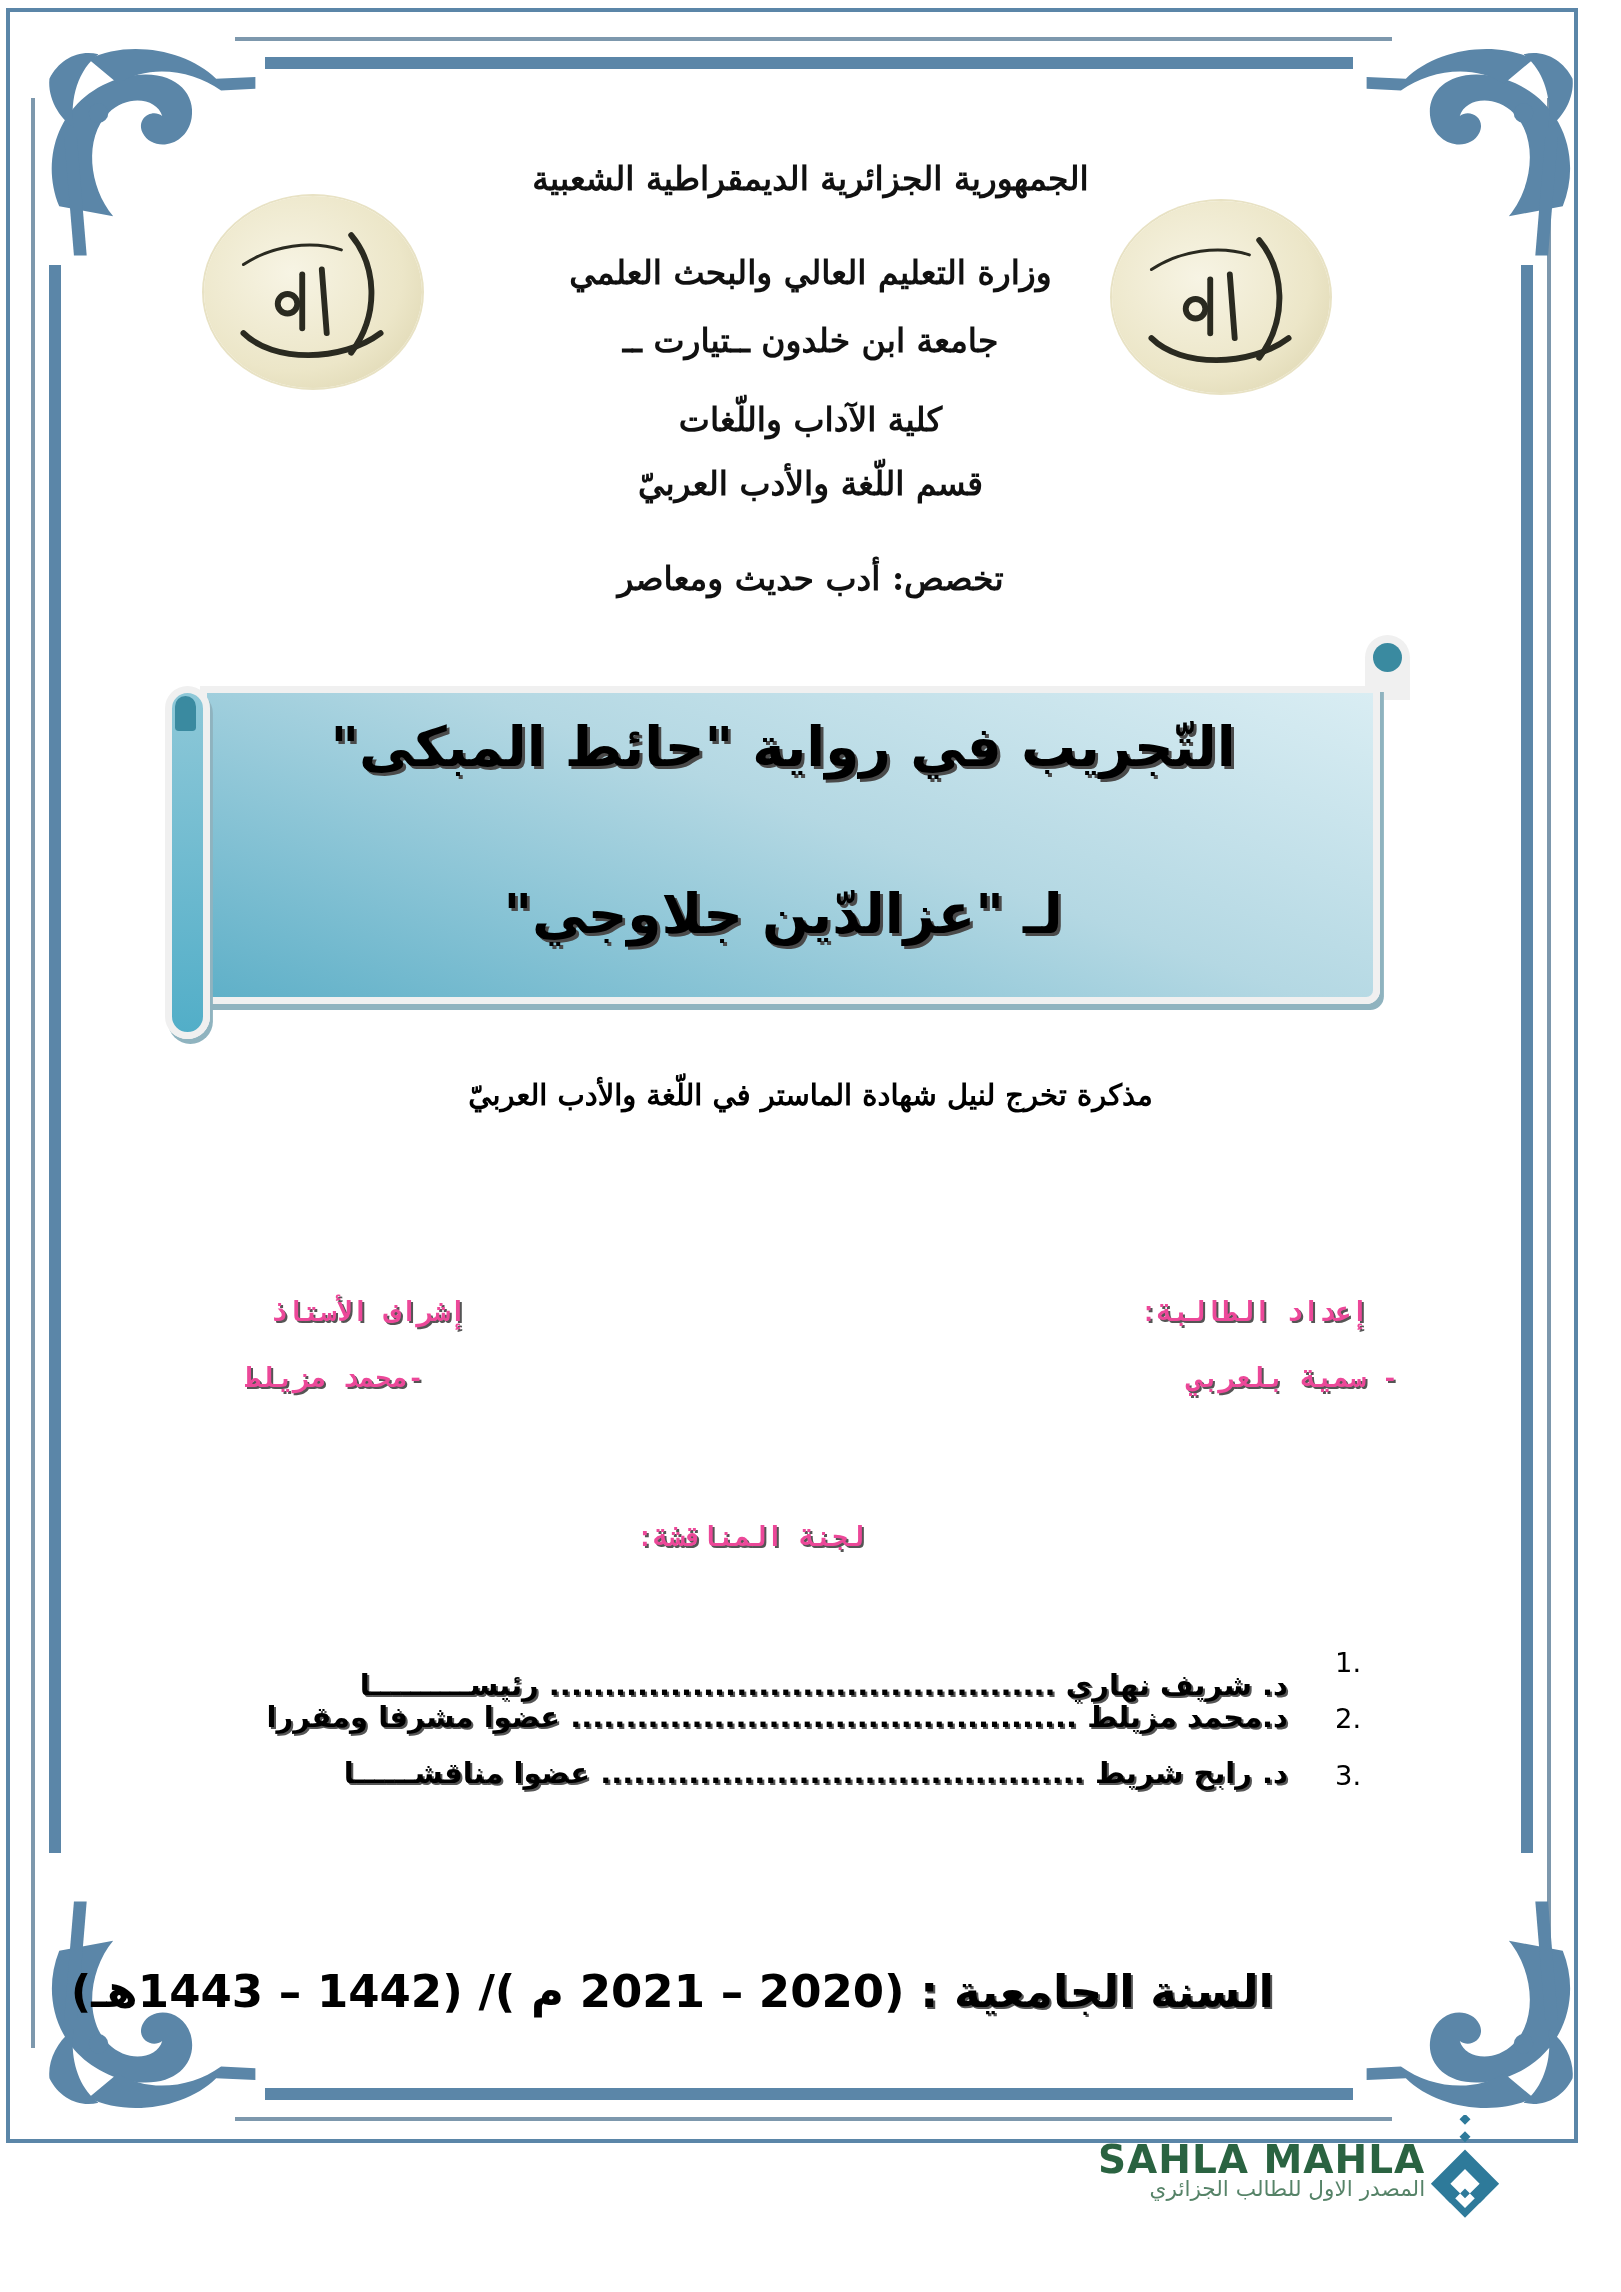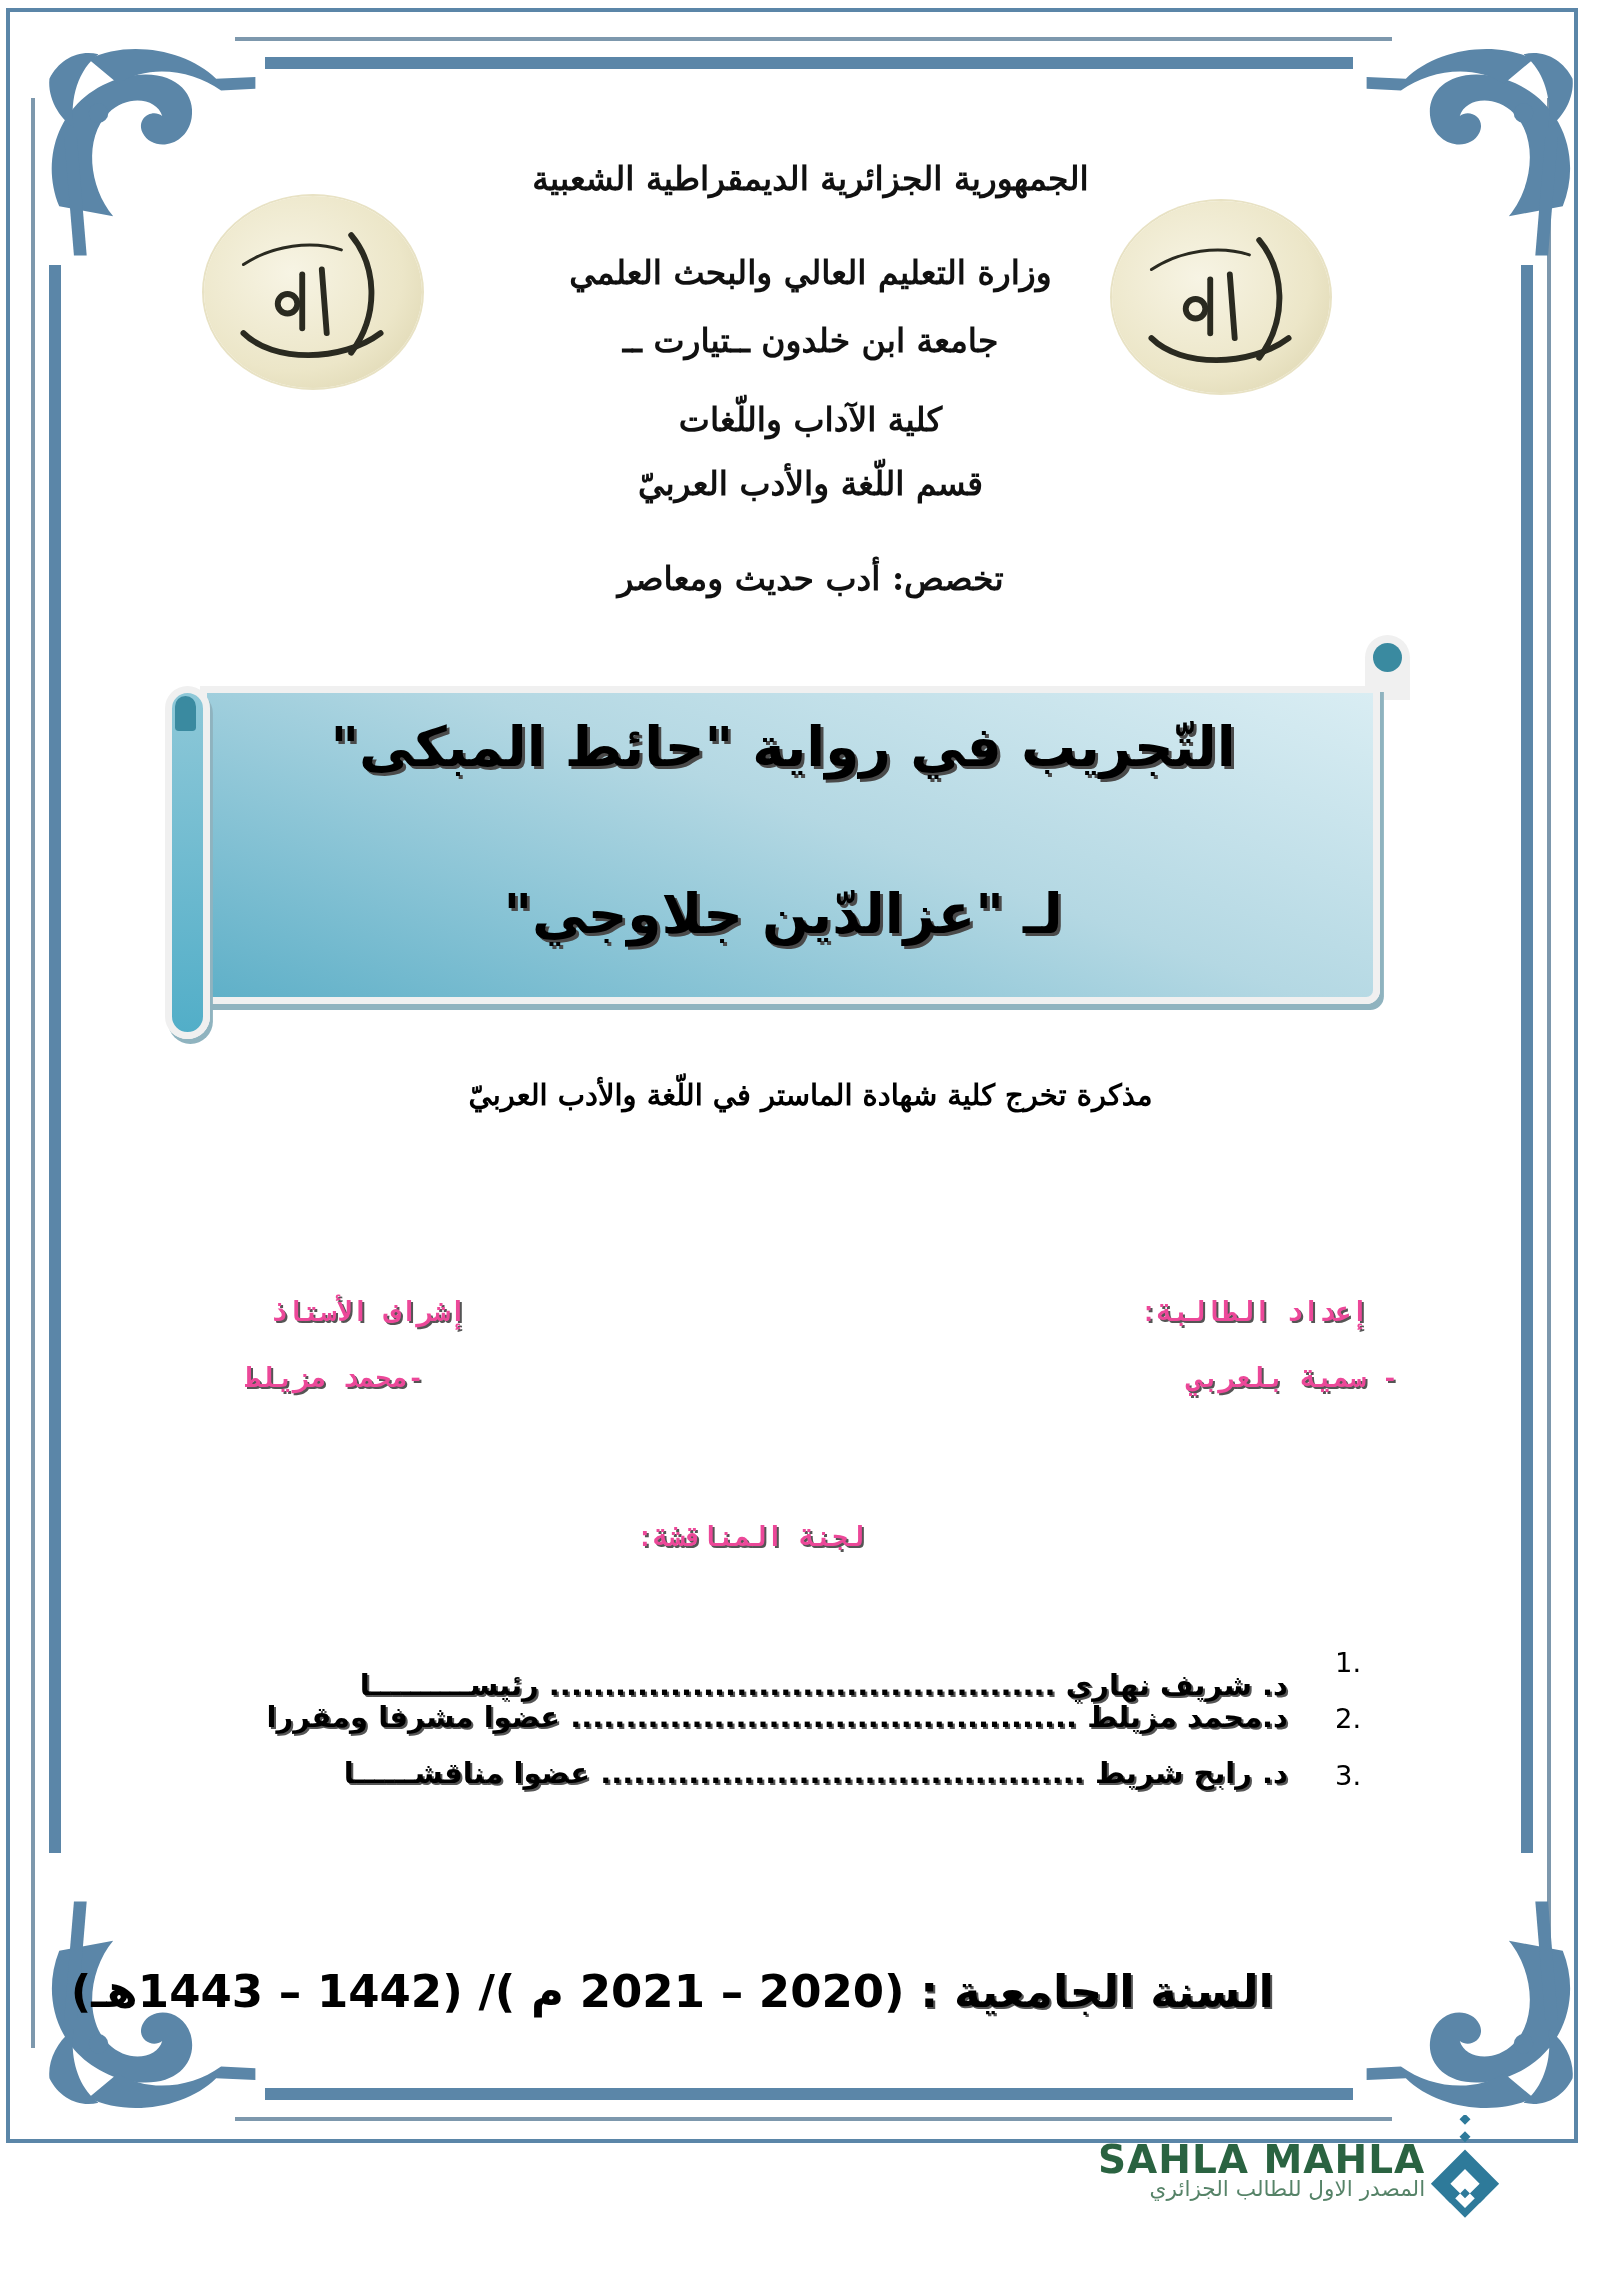--- a/index.html
+++ b/index.html
@@ -156,21 +156,21 @@
   <div class="scroll-right-curl">
       <div class="dot"></div>
     </div>
   <div class="scroll-body"></div>
   <div class="scroll-left-roll"></div>
   <div class="scroll-left-curl"></div>
   <div class="title" style="top:80px;">التّجريب في رواية "حائط المبكى"</div>
   <div class="title" style="top:247px;">لـ "عزالدّين جلاوجي"</div>
 </div>
 
-<div class="subtitle">مذكرة تخرج كلية شهادة الماستر في اللّغة والأدب العربيّ</div>
+<div class="subtitle">مذكرة تخرج لنيل شهادة الماستر في اللّغة والأدب العربيّ</div>
 
 <div class="blk" style="right:253px;top:1296px;">إعداد الطالبة:</div>
 <div class="blk" style="right:223px;top:1362px;">- سمية بلعربي</div>
 <div class="blk" style="left:271px;top:1296px;">إشراف الأستاذ</div>
 <div class="blk" style="left:245px;top:1362px;">-محمد مزيلط</div>
 
 <div class="blk" style="left:0;width:1501px;text-align:center;top:1521px;">لجنة المناقشة:</div>
 
 <div>
   <div>

